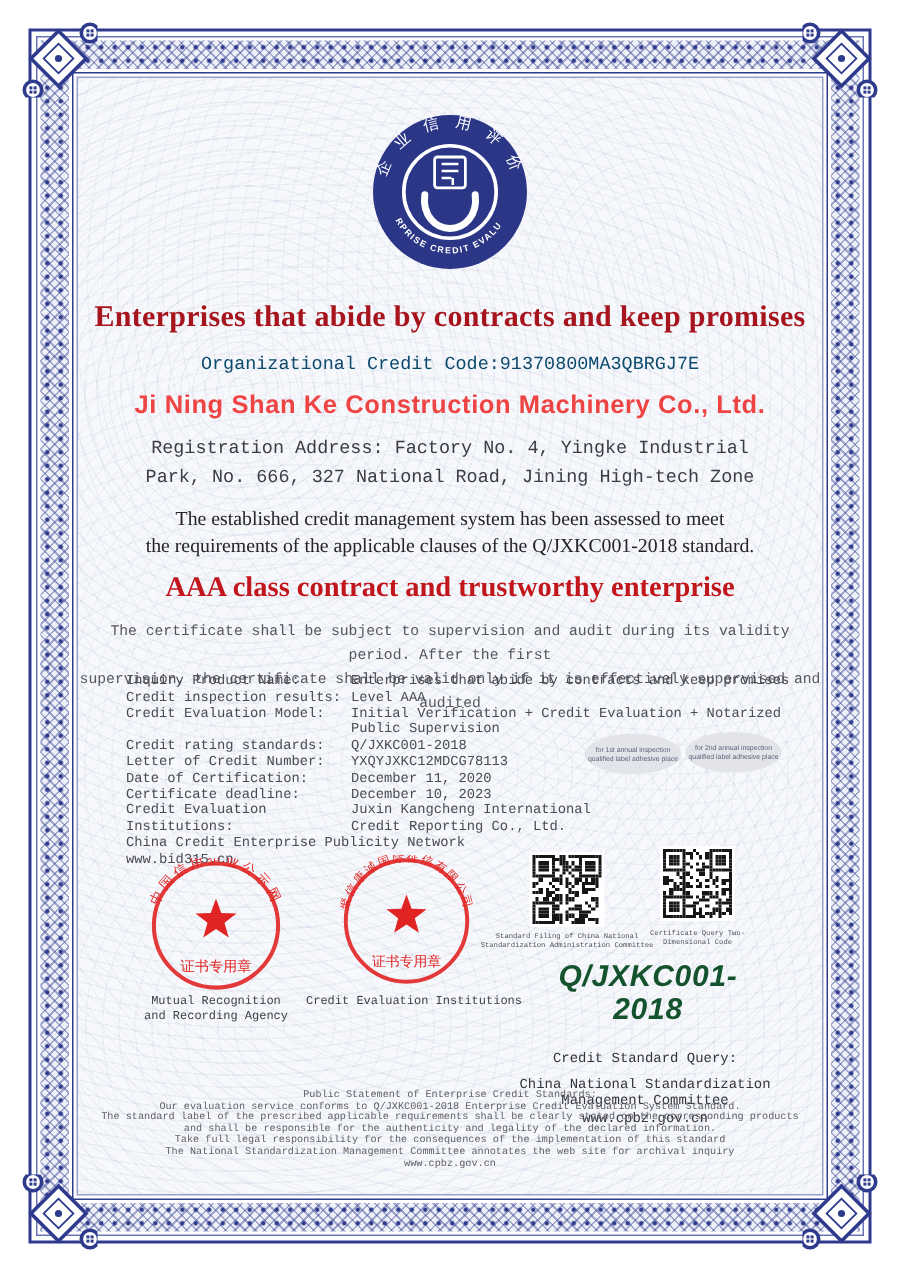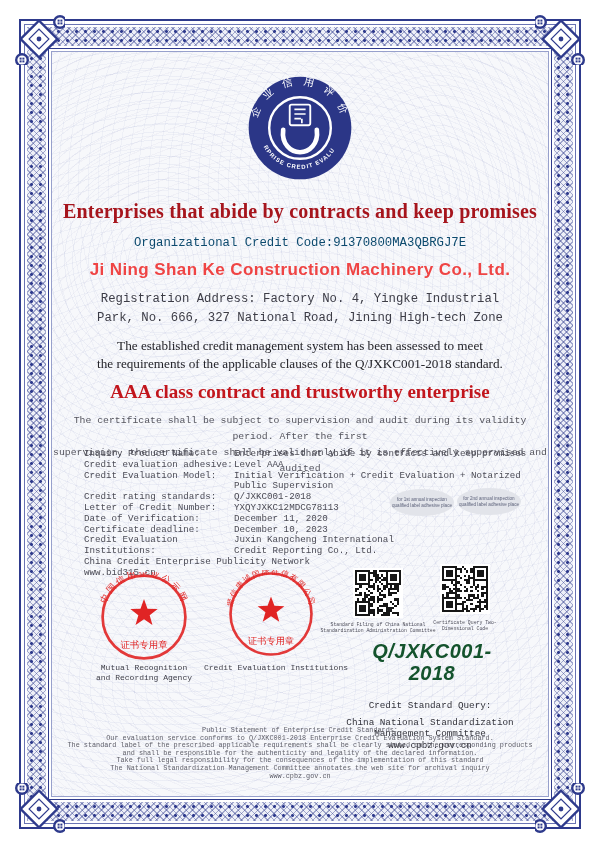--- a/index.html
+++ b/index.html
@@ -212,37 +212,37 @@
   <div class="abs ctr award">AAA class contract and trustworthy enterprise</div>
   <div class="abs ctr supervision mono ml">The certificate shall be subject to supervision and audit during its validity period. After the first
 supervision, the certificate shall be valid only if it is effectively supervised and audited</div>
 
   <div class="abs details mono">
     <div class="d-row">
         <div class="d-label">Inquiry Product Name:</div>
         <div class="d-val">Enterprises that abide by contracts and keep promises</div>
       </div>
     <div class="d-row">
-        <div class="d-label">Credit evaluation adhesive:</div>
+        <div class="d-label">Credit inspection results:</div>
         <div class="d-val">Level AAA</div>
       </div>
     <div class="d-row">
         <div class="d-label">Credit Evaluation Model:</div>
         <div class="d-val">Initial Verification + Credit Evaluation + Notarized Public Supervision</div>
       </div>
     <div class="d-row">
         <div class="d-label">Credit rating standards:</div>
         <div class="d-val">Q/JXKC001-2018</div>
       </div>
     <div class="d-row">
         <div class="d-label">Letter of Credit Number:</div>
         <div class="d-val">YXQYJXKC12MDCG78113</div>
       </div>
     <div class="d-row">
-        <div class="d-label">Date of Verification:</div>
+        <div class="d-label">Date of Certification:</div>
         <div class="d-val">December 11, 2020</div>
       </div>
     <div class="d-row">
         <div class="d-label">Certificate deadline:</div>
         <div class="d-val">December 10, 2023</div>
       </div>
     <div class="d-row">
         <div class="d-label">Credit Evaluation Institutions:</div>
         <div class="d-val">Juxin Kangcheng International
 Credit Reporting Co., Ltd.</div>

